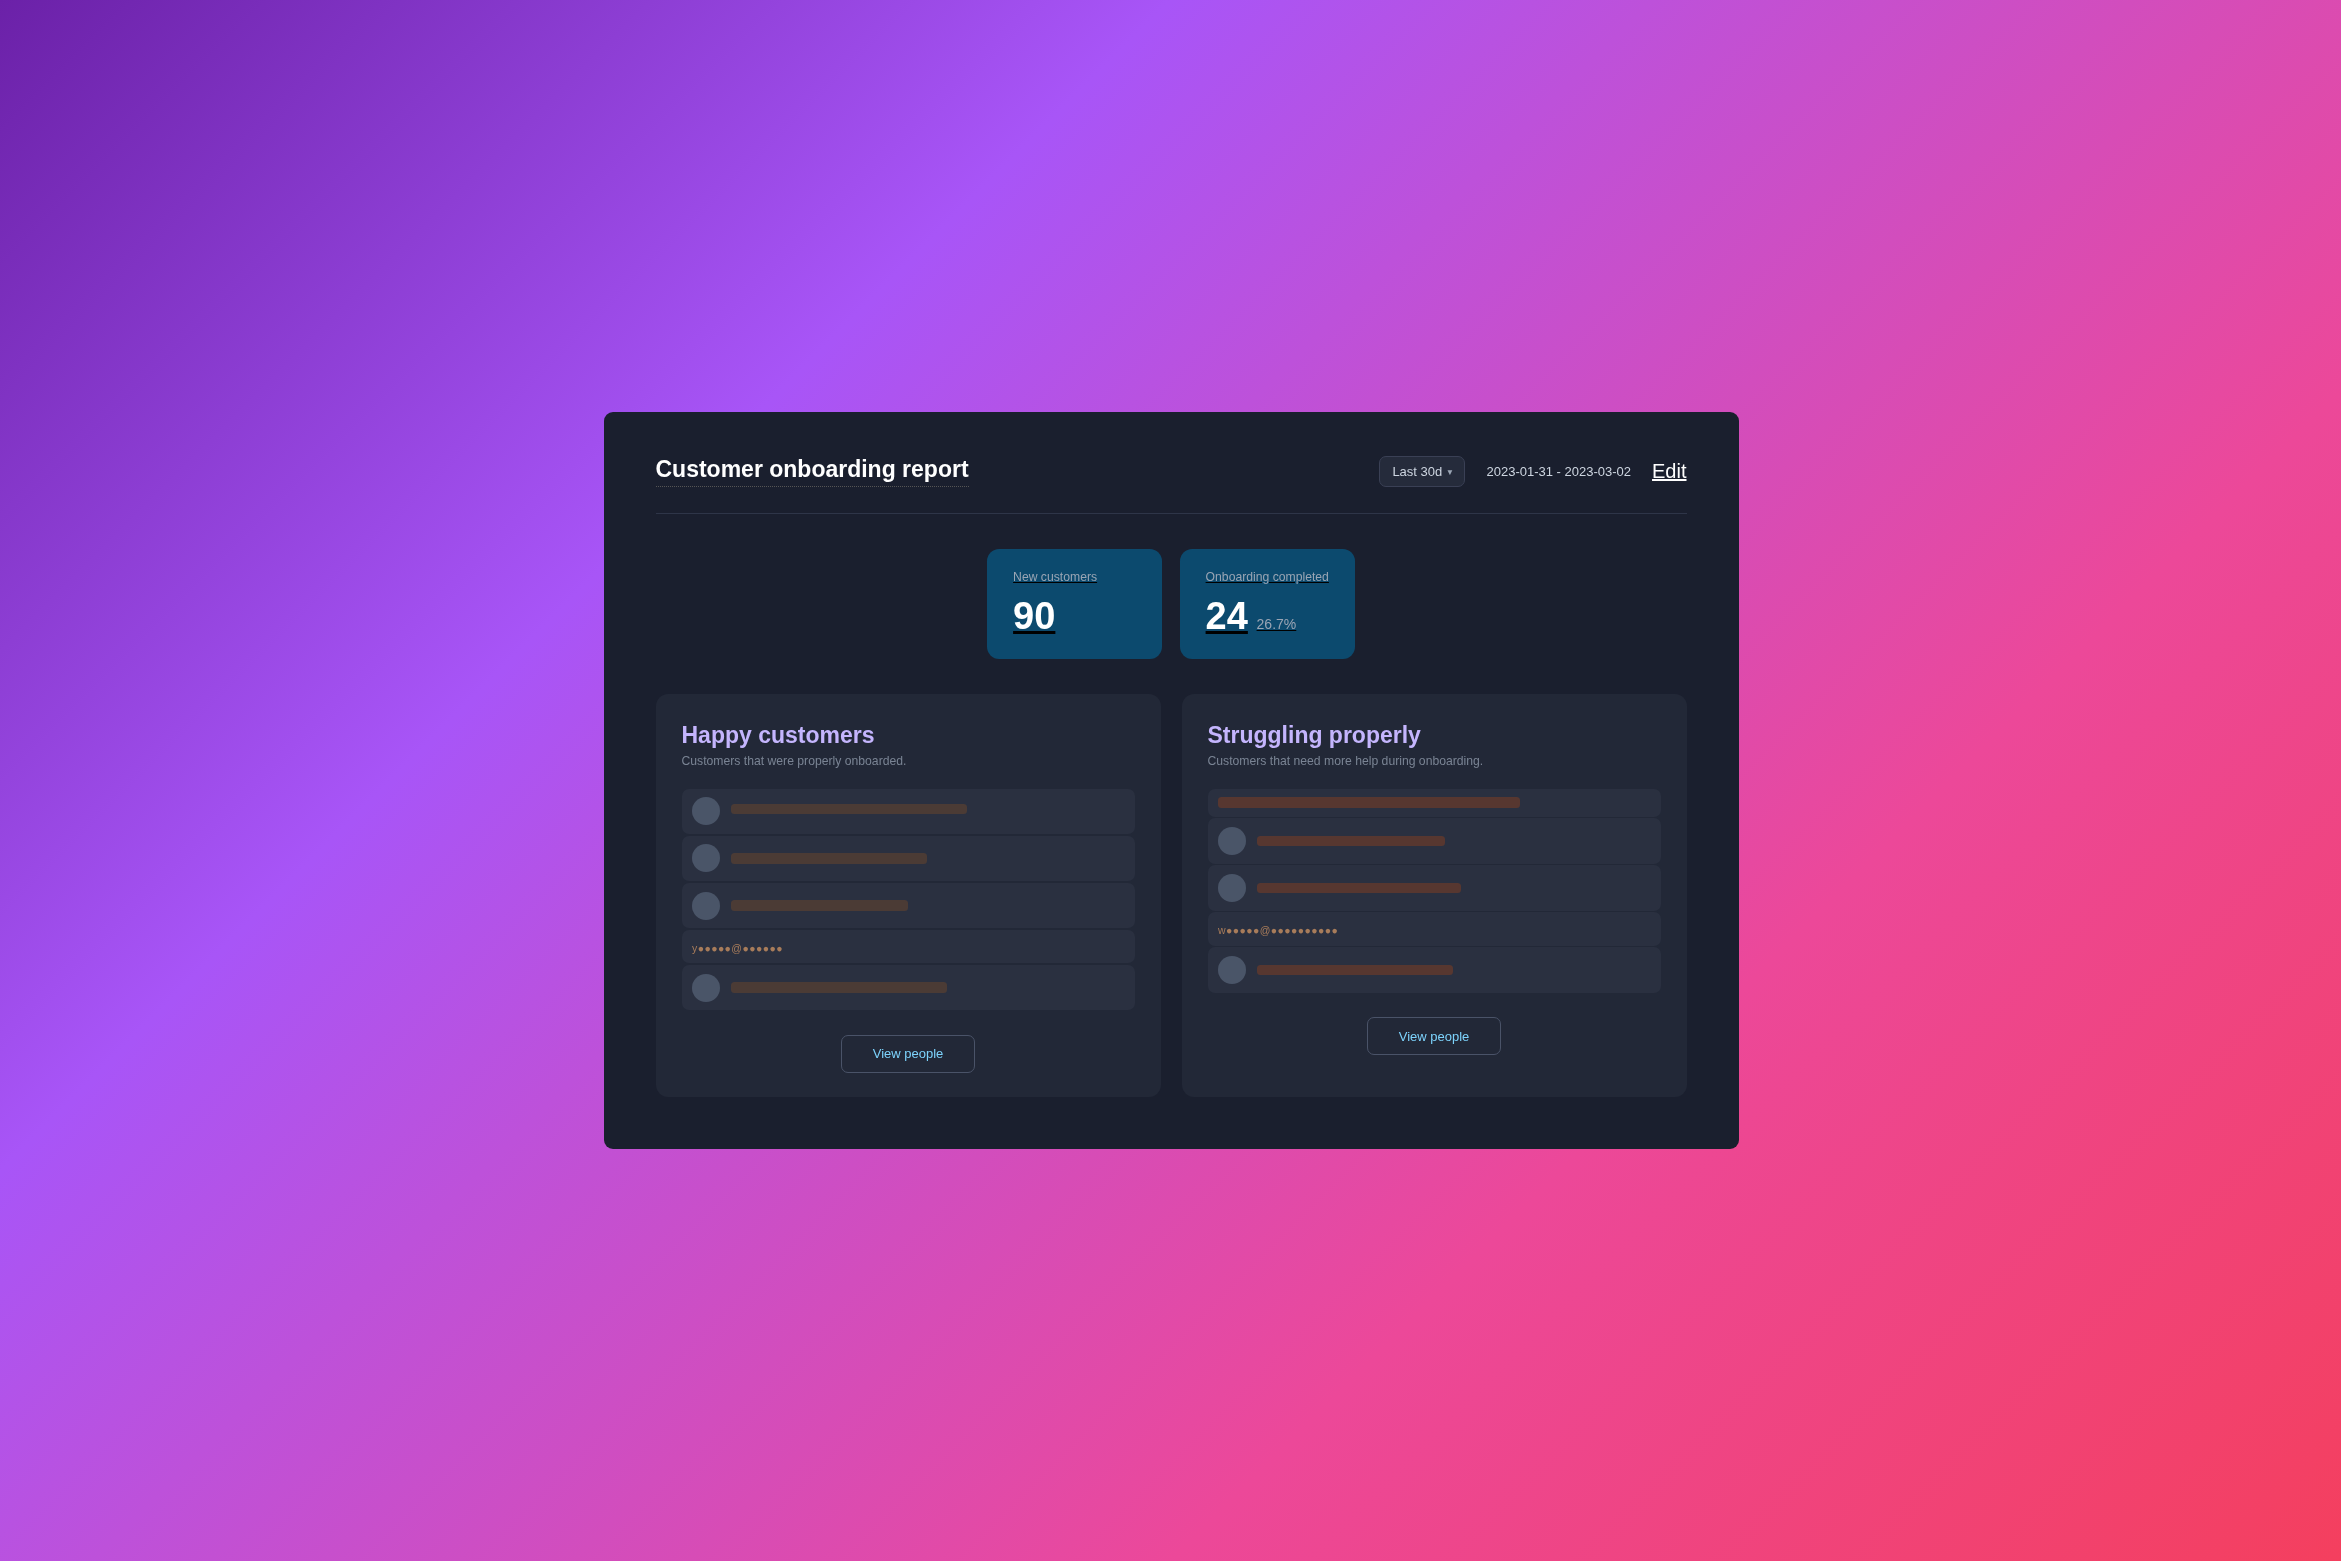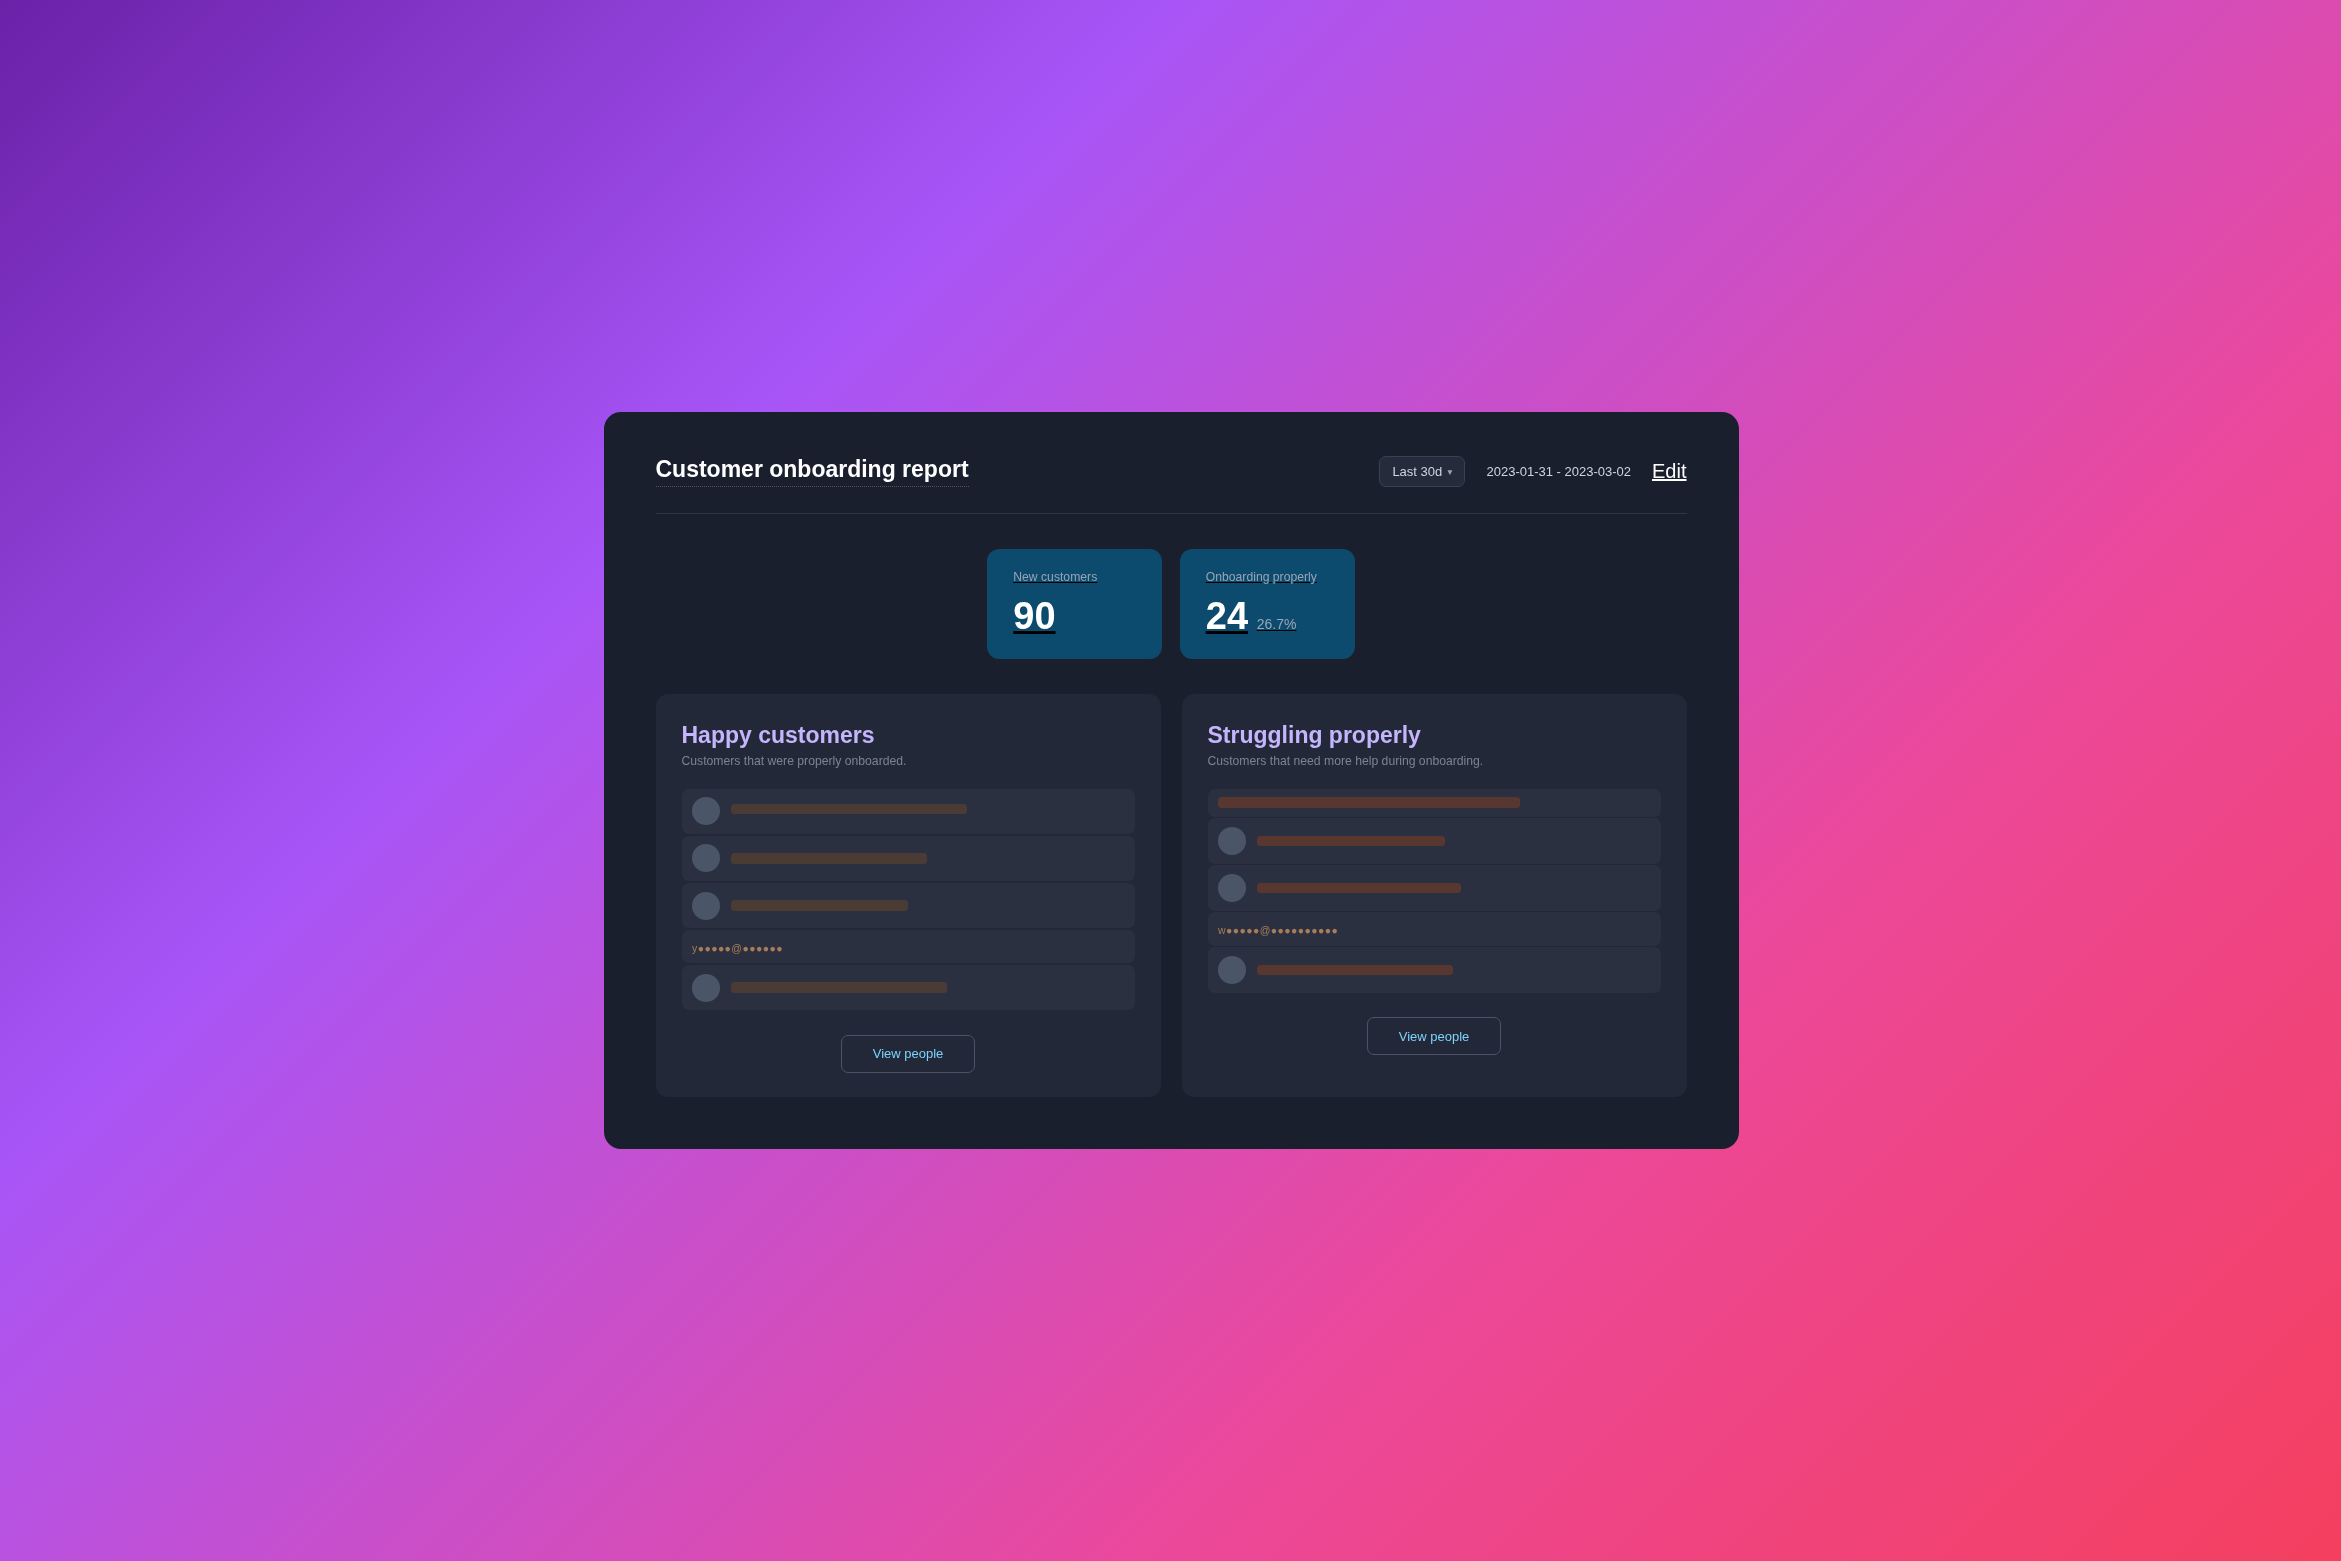--- a/index.html
+++ b/index.html
@@ -14,21 +14,21 @@
       background: linear-gradient(135deg, #6b21a8 0%, #a855f7 30%, #ec4899 70%, #f43f5e 100%);
       display: flex;
       align-items: center;
       justify-content: center;
       font-family: -apple-system, BlinkMacSystemFont, 'Segoe UI', sans-serif;
     }
 
     .window {
       width: 1135px;
       background: #1a1f2e;
-      border-radius: 17px;
+      border-radius: 9px;
       padding: 44px 52px 52px;
       position: relative;
     }
 
     .header {
       display: flex;
       align-items: center;
       justify-content: space-between;
       margin-bottom: 26px;
     }
@@ -216,21 +216,21 @@
   <div class="divider"></div>
 
   <div class="metrics-row">
     <div class="metric-card">
       <div class="metric-label">New customers</div>
       <div class="metric-value">
         <span>90</span>
       </div>
     </div>
     <div class="metric-card">
-      <div class="metric-label">Onboarding properly</div>
+      <div class="metric-label">Onboarding completed</div>
       <div class="metric-value">
         <span>24</span>
         <span class="metric-sub">26.7%</span>
       </div>
     </div>
   </div>
 
   <div class="cards-row">
 
     <div class="section-card">

